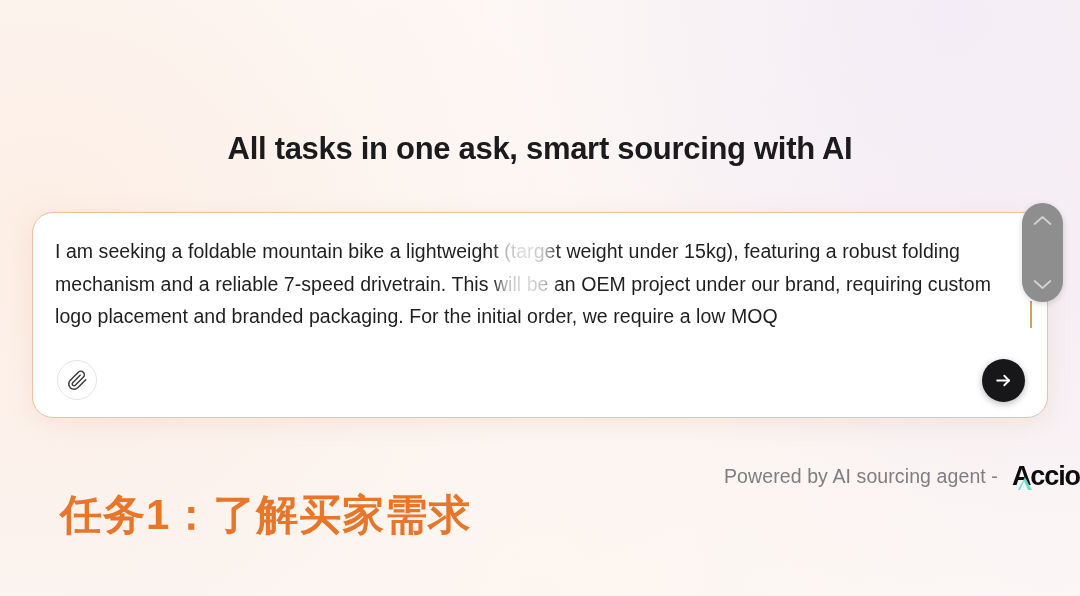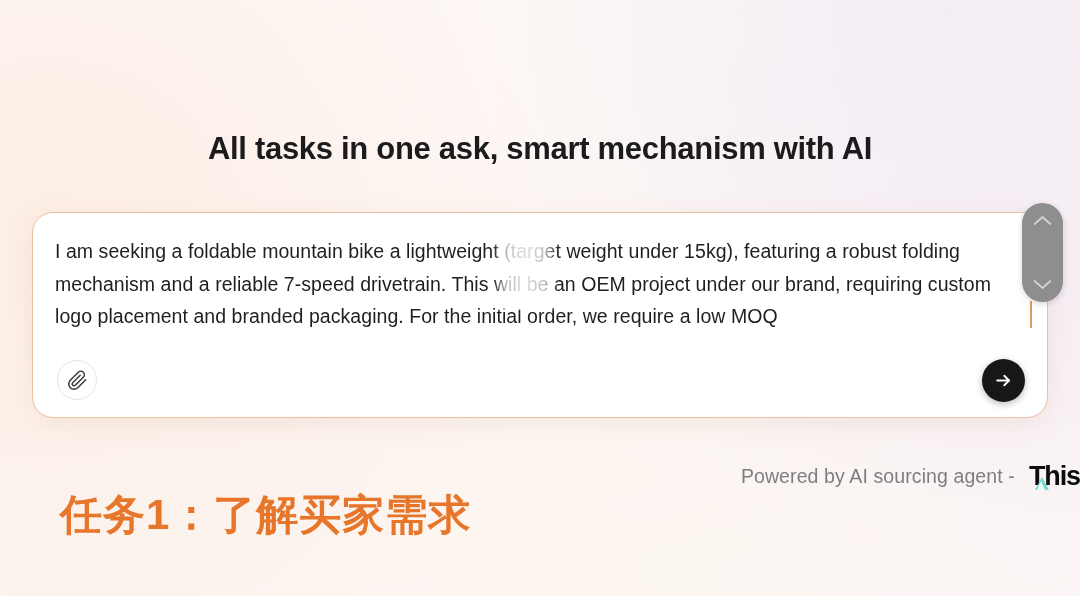--- a/index.html
+++ b/index.html
@@ -169,21 +169,21 @@
     letter-spacing:1px;
     white-space:nowrap;
     margin-left:32px;
   }
 </style>
 </head>
 <body>
 
 <div id="stage">
 
-  <h1 id="headline">All tasks in one ask, smart mechanism with AI</h1>
+  <h1 id="headline">All tasks in one ask, smart sourcing with AI</h1>
 
   <div id="prompt-card">
 
     <div id="prompt-text">I am seeking a foldable mountain bike a lightweight (target weight under 15kg), featuring a robust folding mechanism and a reliable 7-speed drivetrain. This will be an OEM project under our brand, requiring custom logo placement and branded packaging. For the initial order, we require a low MOQ</div>
 
     <div id="attach-btn">
       <span>
         <svg width="21" height="21" viewBox="0 0 24 24" fill="none" stroke="#3a3a3d" stroke-width="1.7" stroke-linecap="round" stroke-linejoin="round">
           <path d="M21.44 11.05l-9.19 9.19a6 6 0 0 1-8.49-8.49l9.19-9.19a4 4 0 0 1 5.66 5.66l-9.2 9.19a2 2 0 0 1-2.83-2.83l8.49-8.48"></path>
         </svg>
@@ -212,21 +212,21 @@
     <span>
       <svg width="21" height="13" viewBox="0 0 24 14" fill="none" stroke="#d2d2d2" stroke-width="2" stroke-linecap="round" stroke-linejoin="round">
         <polyline points="3 3 12 11 21 3"></polyline>
       </svg>
     </span>
   </div>
 
   <div id="footer">
     <span id="powered-text">Powered by AI sourcing agent -</span>
     <span id="accio-logo">
-      <span id="accio-wordmark">This</span>
+      <span id="accio-wordmark">Accio</span>
       <span id="accio-tri"></span>
       <span id="accio-tri-hi"></span>
     </span>
   </div>
 
   <div id="caption">任务1：了解买家需求</div>
 
 </div>
 
 </body></html>

